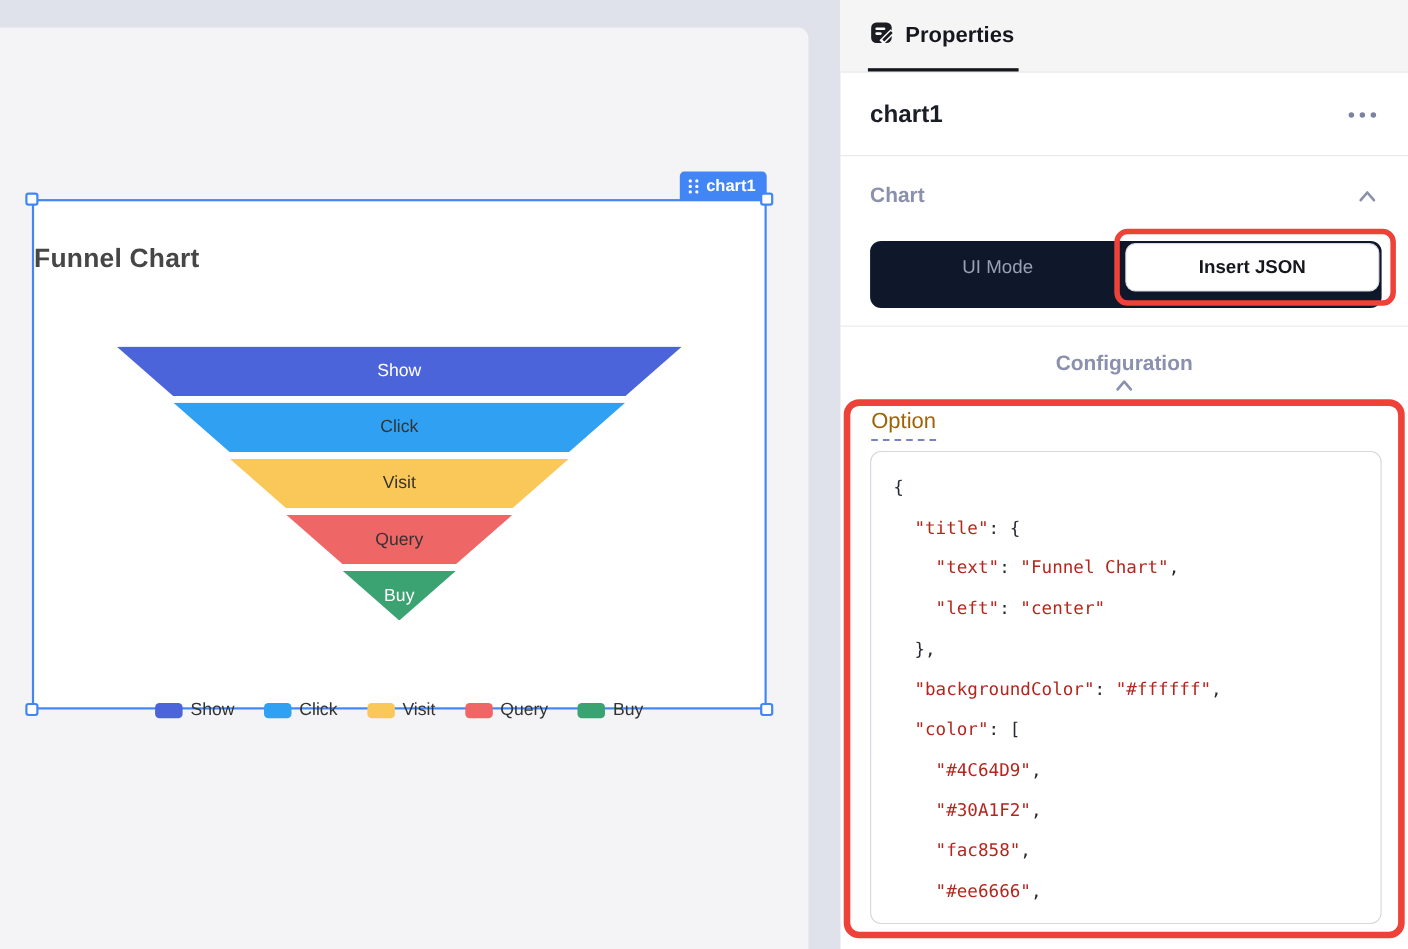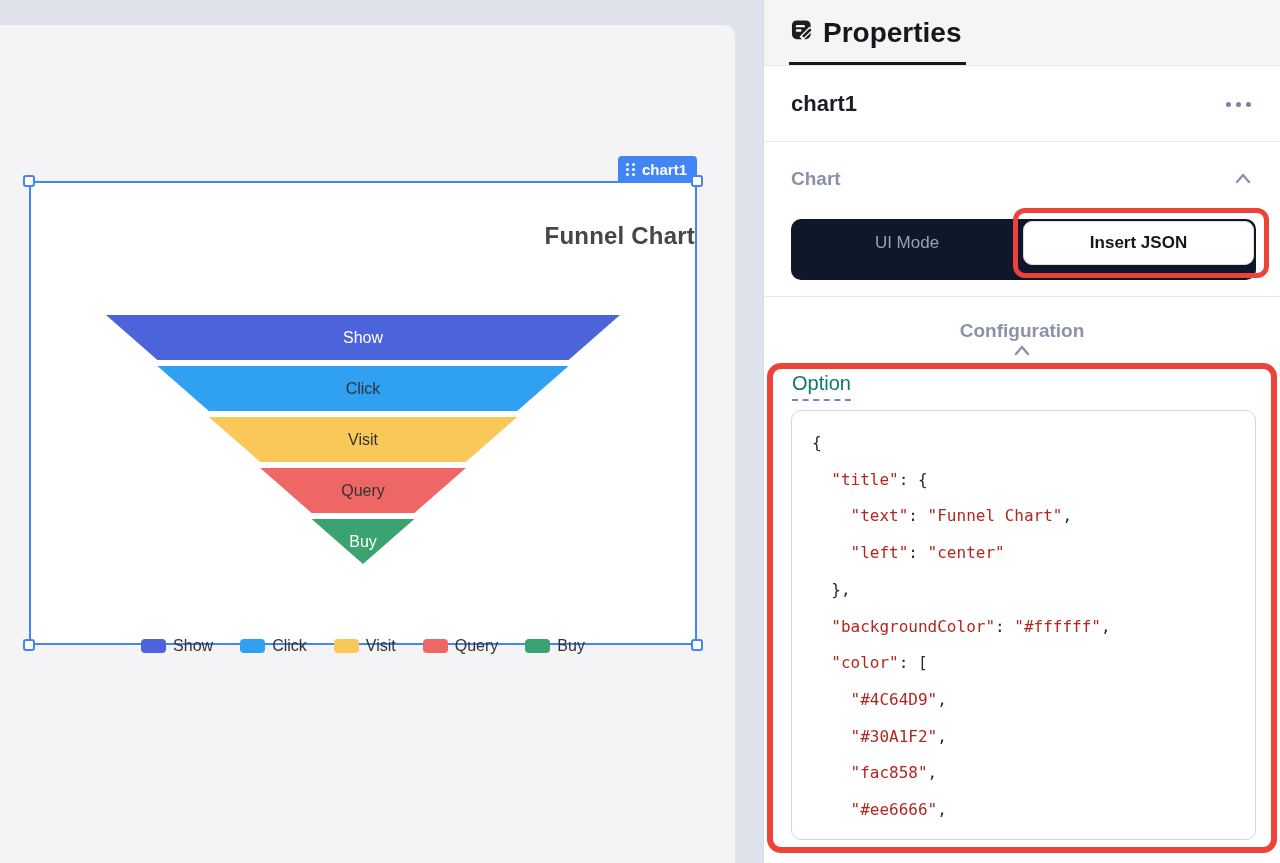--- a/index.html
+++ b/index.html
@@ -20,40 +20,40 @@
   .h-tl { left:-6px;  top:19px; }
   .h-tr { left:662px; top:19px; }
   .h-bl { left:-6px;  top:483px; }
   .h-br { left:662px; top:483px; }
   .badge { position:absolute; right:0; top:0; height:26px; padding:0 10px 0 8px;
     background:#4285f4; border-radius:4px 4px 0 0; display:flex; align-items:center;
     gap:7px; color:#fff; font-size:15px; font-weight:700; z-index:4; }
   .dragdots { display:grid; grid-template-columns:3px 3px; grid-auto-rows:3px; gap:2px 3px; }
   .dragdots i { width:3px; height:3px; background:#fff; border-radius:50%; }
 
-  .chart-title { position:absolute; left:0; top:39px; width:100%; text-align:right;
+  .chart-title { position:absolute; left:0; top:39px; width:100%; text-align:left;
     font-size:24px; font-weight:700; color:#464646; letter-spacing:.2px; }
   .funnel { position:absolute; left:50%; top:132px; width:514px; height:250px;
     transform:translateX(-50%); }
   .funnel-layer { position:absolute; left:0; width:514px; height:45px;
     display:flex; align-items:center; justify-content:center; font-size:16px; }
   .legend { position:absolute; left:0; top:454px; width:100%;
     display:flex; justify-content:center; align-items:center; gap:27px; }
   .legend-item { display:flex; align-items:center; gap:7px; }
   .legend-swatch { width:25px; height:14px; border-radius:4px; }
   .legend-label { font-size:16px; color:#333; }
 
   
   .panel { position:absolute; left:763px; top:0; width:517px; height:863px;
     background:#ffffff; border-left:1px solid #d9dbe3; }
   .panel-header { position:absolute; left:0; top:0; width:100%; height:66px;
     background:#f5f5f6; border-bottom:1px solid #e8e9ee; display:flex;
     align-items:center; padding:0 27px; gap:36px; }
   .tab { display:flex; align-items:center; gap:9px; height:100%; position:relative; cursor:pointer; }
-  .tab .tab-label { font-size:28px; }
+  .tab .tab-label { font-size:20px; }
   .tab.active .tab-label { color:#15171c; font-weight:700; }
   .tab.inactive .tab-label { color:#9aa1b6; font-weight:500; }
   .tab.active::after { content:""; position:absolute; left:-2px; right:-4px; bottom:0;
     height:3px; background:#15171c; }
 
   .widget-name-row { position:absolute; left:27px; right:27px; top:86px; height:36px;
     display:flex; align-items:center; justify-content:space-between; }
   .widget-name { font-size:22px; font-weight:700; color:#1c1e27; }
   .dots { display:flex; gap:5px; padding:6px 2px; cursor:pointer; }
   .dots i { width:5px; height:5px; border-radius:50%; background:#7c83a2; }
@@ -76,21 +76,21 @@
     background:#fff; border:1px solid #d9dbe1; border-radius:9px;
     display:flex; align-items:center; justify-content:center;
     font-size:17px; font-weight:700; color:#15171c; cursor:pointer;
     box-shadow:0 1px 2px rgba(0,0,0,.06); }
 
   .red-box { position:absolute; border-style:solid; border-color:#ee4238; background:transparent; pointer-events:none; z-index:9; }
   .rb-mode { left:249px; top:208px; width:256px; height:70px; border-width:5px; border-radius:12px; }
   .rb-config { left:3px; top:363px; width:510px; height:490px; border-width:6px; border-radius:14px; }
 
   .field-label-wrap { position:absolute; left:28px; top:372px; }
-  .field-label { display:inline-block; font-size:20px; color:#0f766e;
+  .field-label { display:inline-block; font-size:20px; color:#a16207;
     padding-bottom:4px; border-bottom:2px dashed #7584c5; cursor:help; }
 
   .code-box { position:absolute; left:27px; top:410px; width:465px; height:430px;
     background:#fff; border:1px solid #d5d7de; border-radius:10px;
     padding:14px 0 0 20px; overflow:hidden; cursor:text; }
   .code-line { font-family:"DejaVu Sans Mono","Liberation Mono",monospace;
     font-size:16px; line-height:36.7px; white-space:pre; }
   .code-line .p { color:#262a31; }
   .code-line .s { color:#b3271e; }
 </style>

